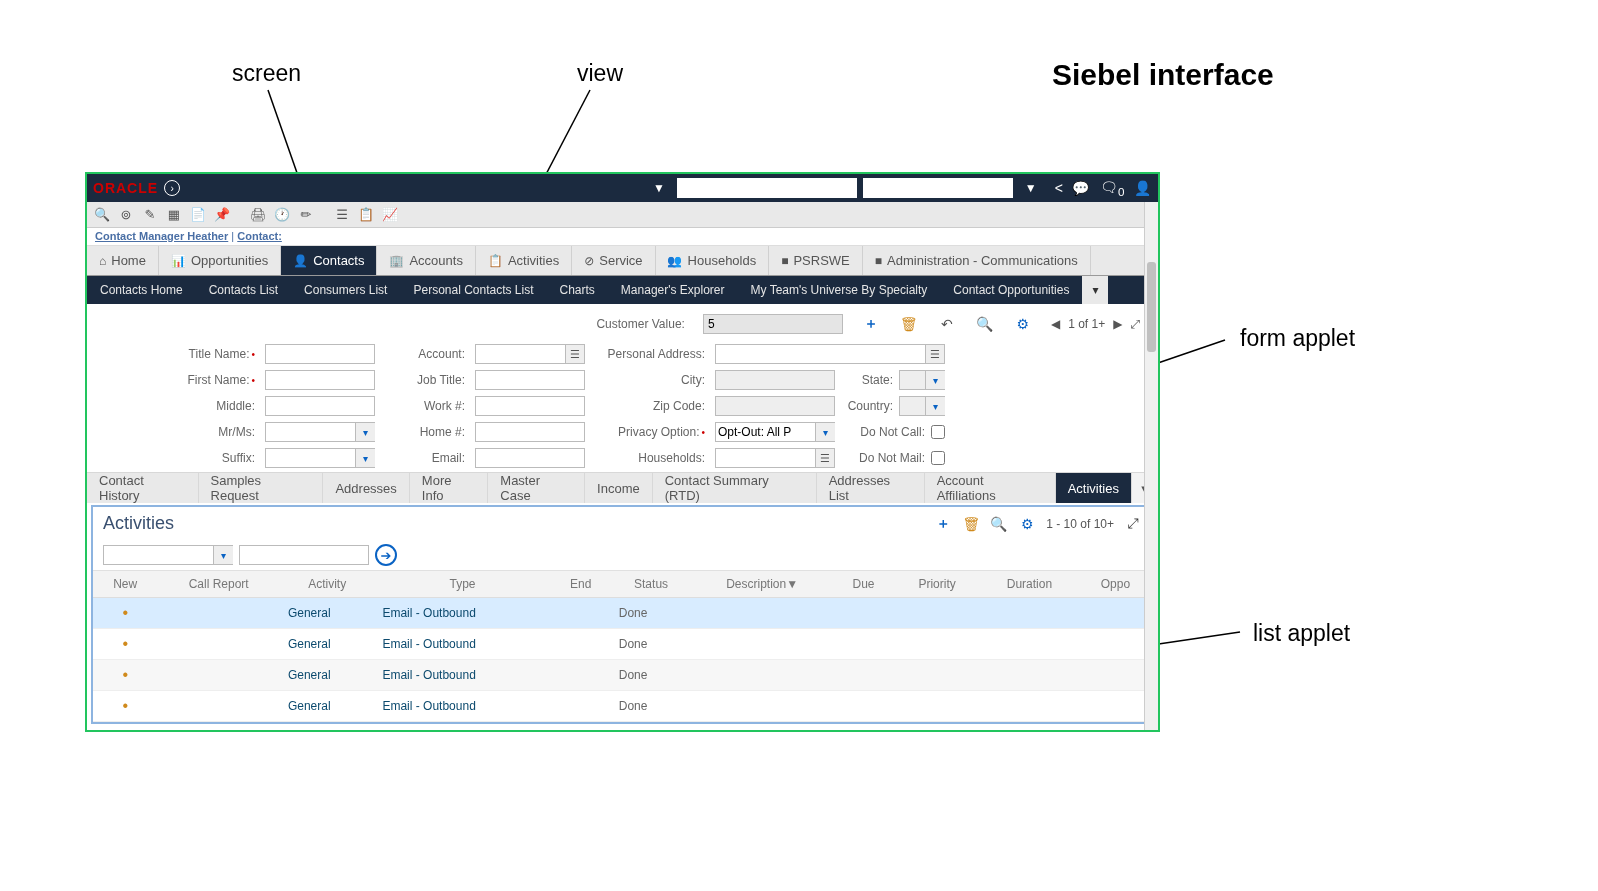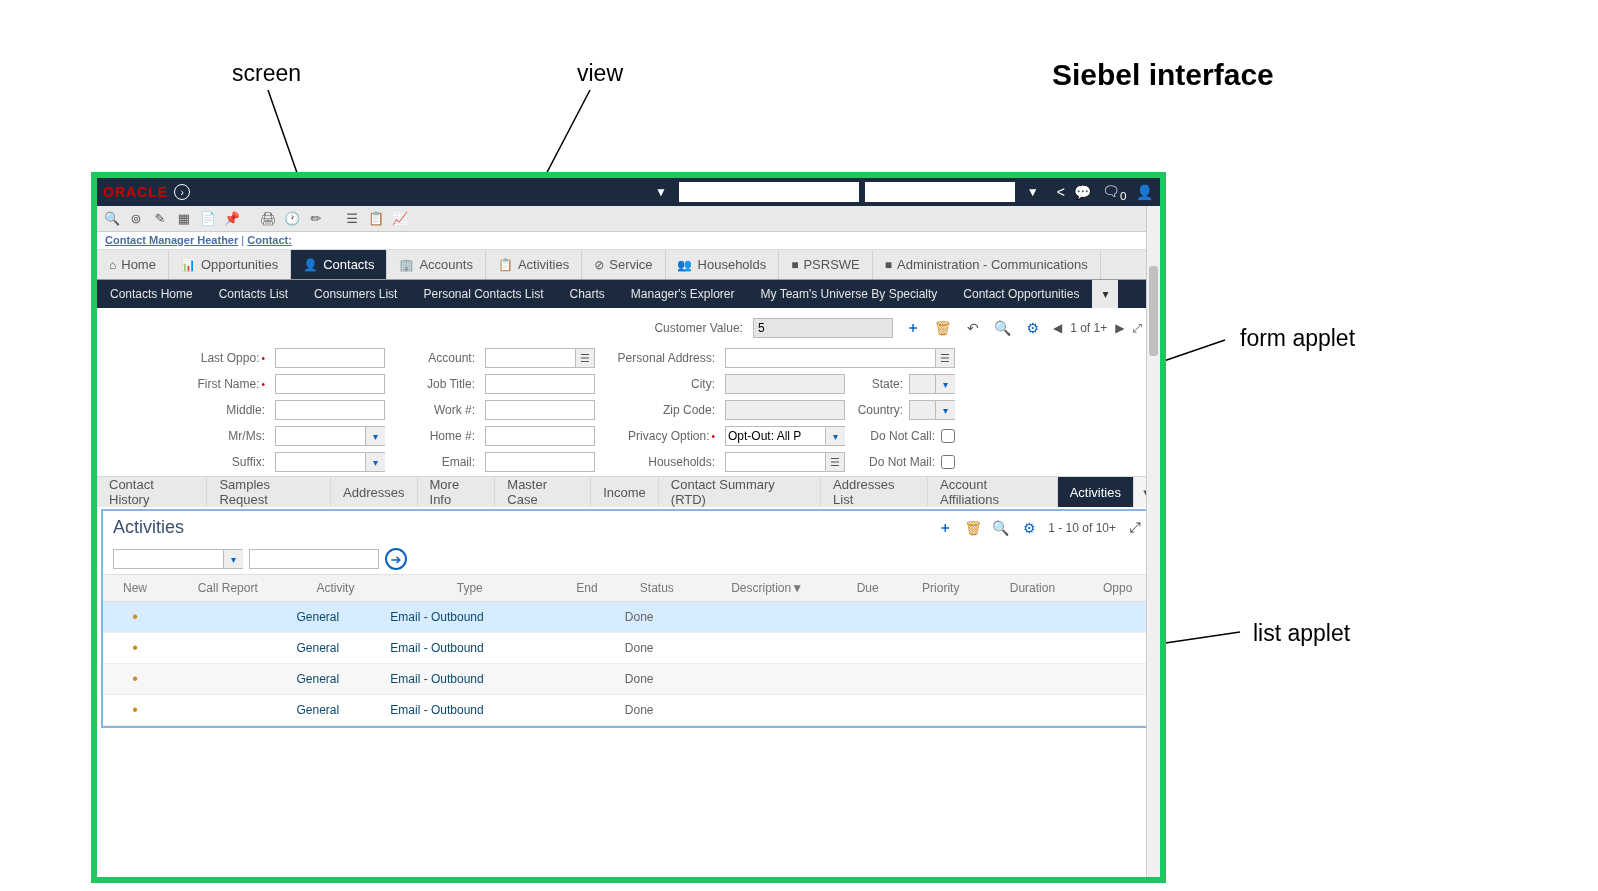--- a/index.html
+++ b/index.html
@@ -18,25 +18,25 @@
     position: absolute;
     font-size: 23px;
     color: #000;
   }
   .annotation.title { font-weight: 700; font-size: 30px; }
   svg.arrow { position: absolute; pointer-events: none; }
 
   
   .app-window {
     position: absolute;
-    left: 91px;
+    left: 85px;
     top: 172px;
     width: 1075px;
-    height: 711px;
-    border: 6px solid #22c55e;
+    height: 560px;
+    border: 2px solid #22c55e;
     background: #fff;
     overflow: hidden;
   }
 
   
   .topbar {
     background: #1b2a3f;
     color: #fff;
     height: 28px;
     display: flex;
@@ -129,21 +129,21 @@
   }
 
   
   .form-applet {
     background: #fff;
     padding: 6px 8px 4px 8px;
     border-bottom: 1px solid #d8d8d8;
   }
   .form-header {
     display: flex; align-items: center; 
-    gap: 10px; padding: 4px 10px 10px 10px;
+    gap: 18px; padding: 4px 10px 10px 10px;
   }
   .form-header .cv-label { font-size: 12px; color:#666; margin-left:auto;}
   .form-header input.cv {
     width: 140px; height: 20px; background: #e5e5e5; border:1px solid #bbb;
     padding: 0 4px; font-size: 12px;
   }
   .form-header .ibtn {
     width: 20px; height: 20px; display:inline-flex; align-items:center; justify-content:center;
     cursor:pointer; font-size:14px;
   }
@@ -374,21 +374,21 @@
       <div class="pager">
         <span class="arrow">◀</span>
         <span>1 of 1+</span>
         <span class="arrow">▶</span>
         <span class="arrow">⤢</span>
       </div>
     </div>
 
     <div class="form-grid">
 
-      <span class="flabel req">Last Oppo:</span>
+      <span class="flabel req">Title Name:</span>
       <input class="finput" style="">
       <span class="flabel">Account:</span>
       <div class="pick-wrap">
           <input class="finput" style="">
           <span class="pick">☰</span>
         </div>
       <span class="flabel">Personal Address:</span>
       <div class="pick-wrap cell-span2">
           <input class="finput" style="width: 100%;">
           <span class="pick">☰</span>

